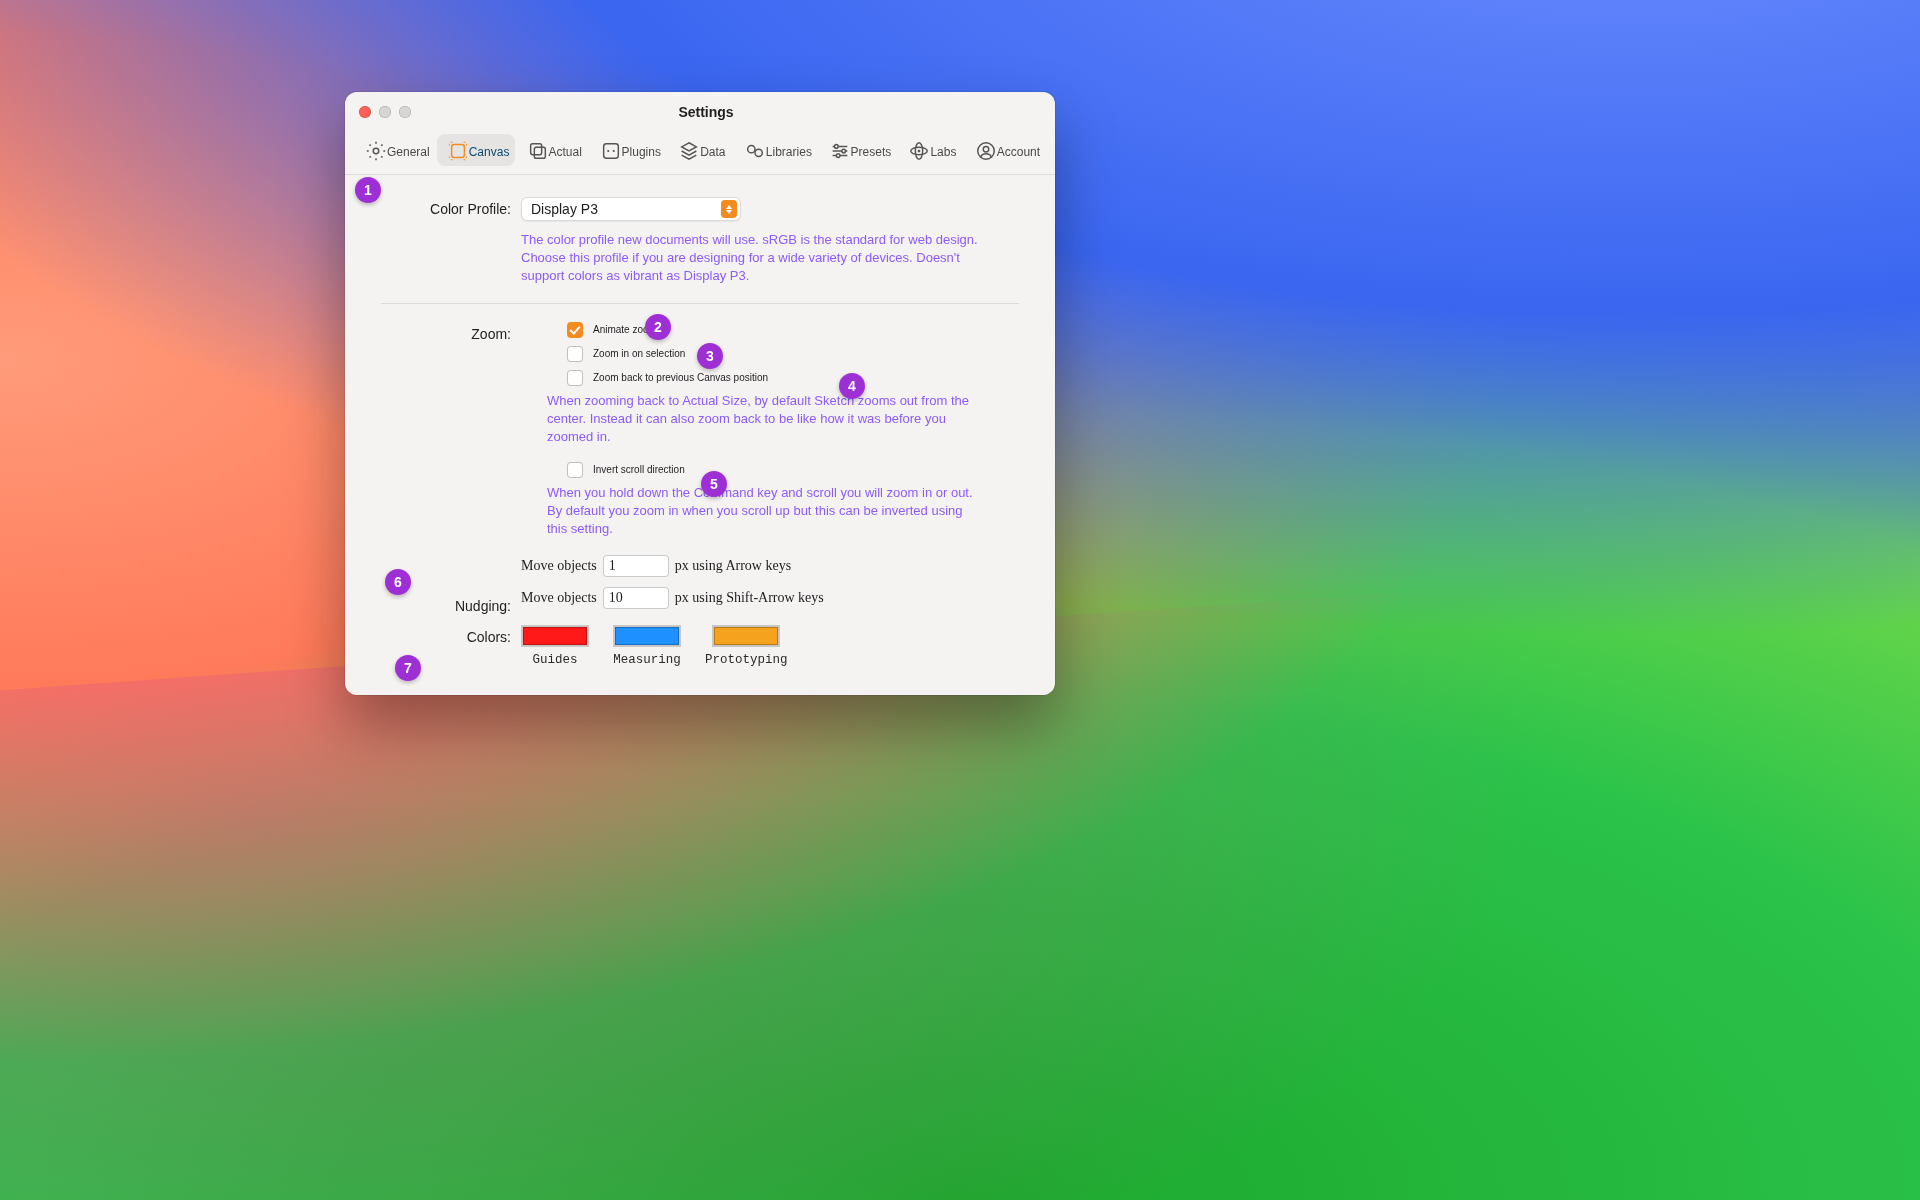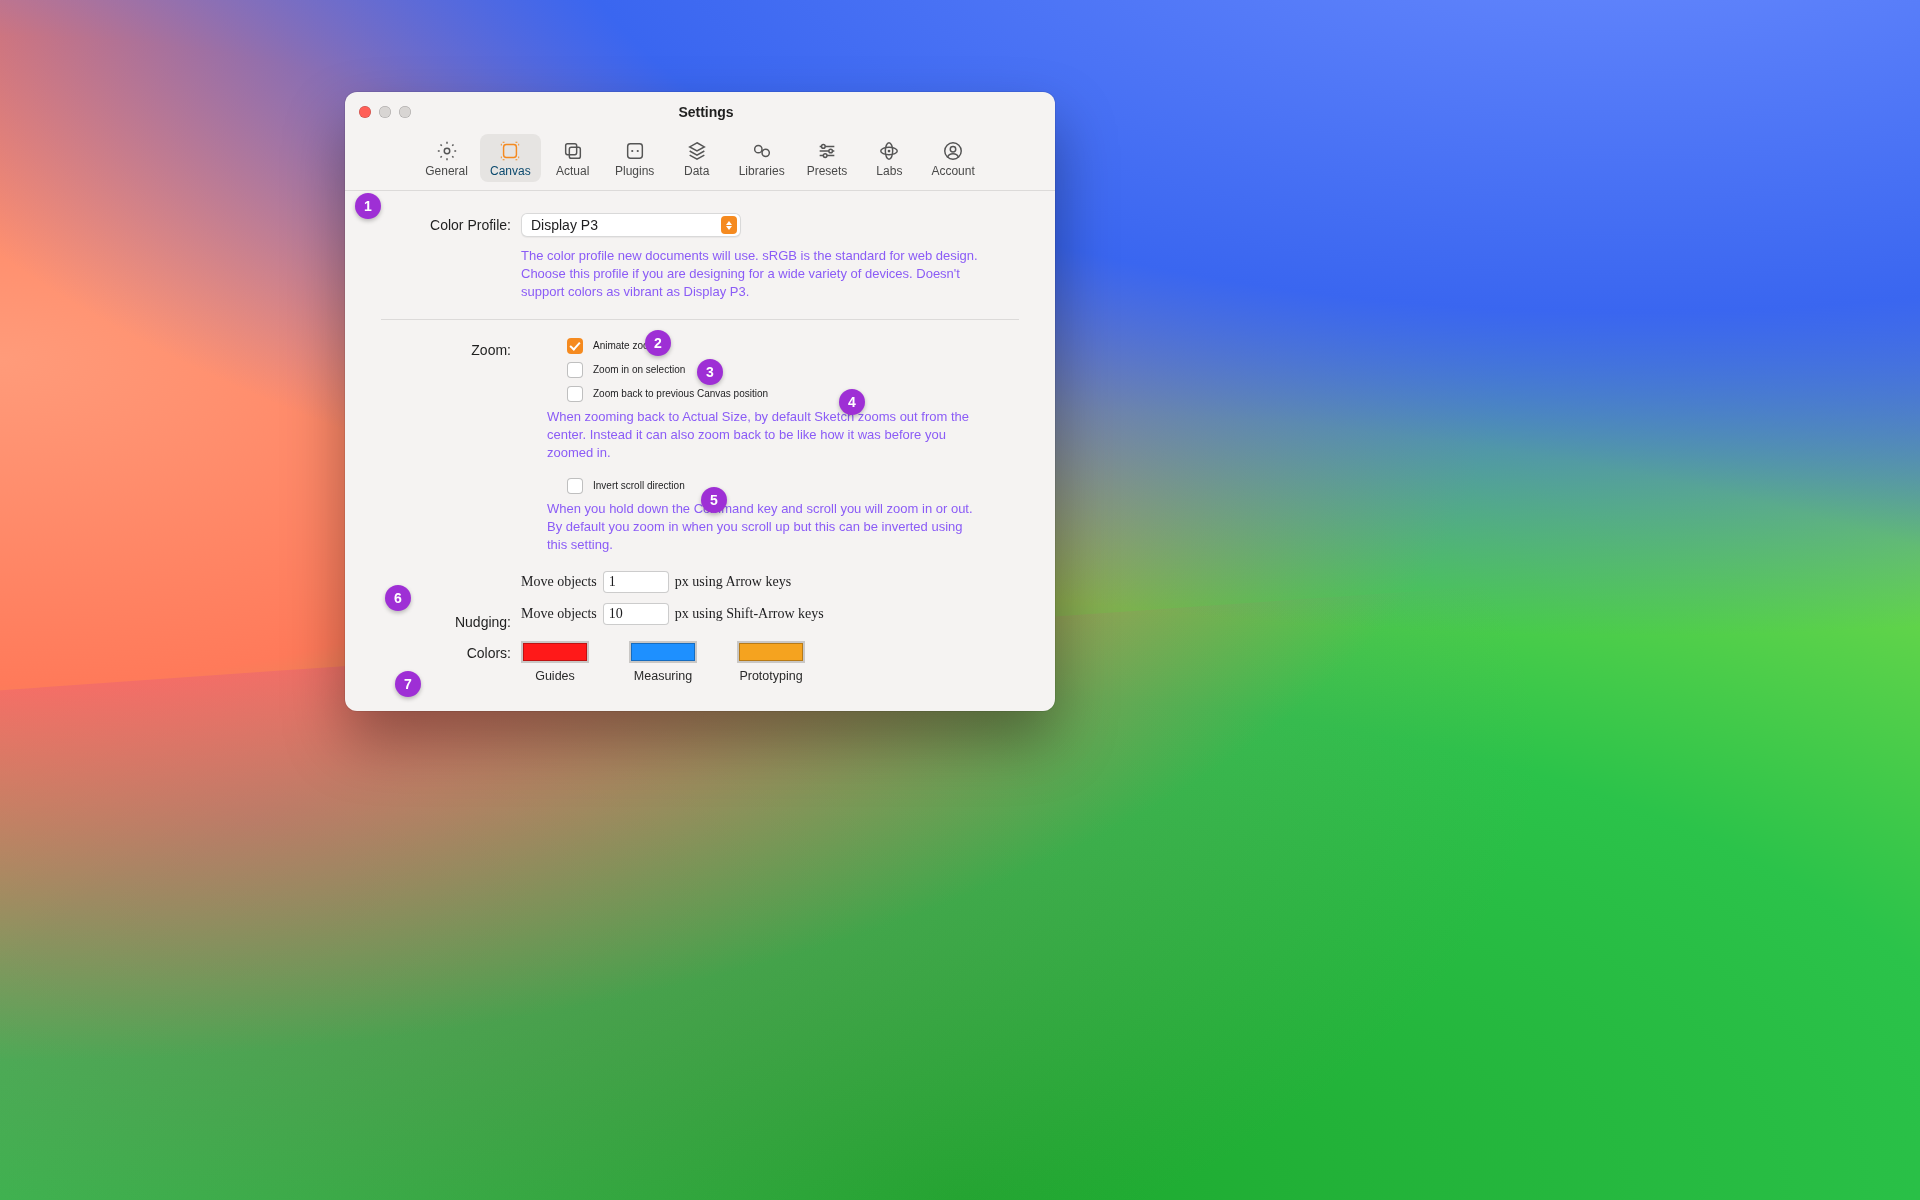--- a/index.html
+++ b/index.html
@@ -50,21 +50,21 @@
   .title {
     position:absolute; left:12px; right:0; text-align:center;
     font-weight:700; font-size:14px; color:#1f1f1f;
   }
   .toolbar {
     display:flex; justify-content:center; gap:2px;
     padding: 2px 10px 8px;
     border-bottom: 1px solid rgba(0,0,0,.10);
   }
   .tb-item {
-    display:flex; flex-direction:column; align-items:center;
+    display:flex; flex-direction:row; align-items:center;
     padding: 6px 10px 4px;
     border-radius: 8px;
     color:#4a4a4a;
     min-width:60px;
     cursor: default;
   }
   .tb-item .icon { width:22px; height:22px; display:flex; align-items:center; justify-content:center; color:#555; }
   .tb-item .icon svg { width:22px; height:22px; stroke:#555; fill:none; stroke-width:1.6; }
   .tb-item.selected { background:#e6e4e2; }
   .tb-item.selected .icon svg { stroke:#f58a1f; }
@@ -155,21 +155,21 @@
     background:#fff;
     border-radius:4px;
     box-shadow: inset 0 0 0 1px rgba(0,0,0,.2);
     padding: 2px 6px;
     font-size:14px;
     display:inline-flex; align-items:center;
     margin: 0 6px;
   }
   .nudge-line { display:flex; align-items:center; font-size:14px; margin-bottom:10px;font-family:Liberation Serif, serif; }
 
-  .color-row { display:flex; gap:40px; }
+  .color-row { display:flex; gap:24px;font-family:Liberation Mono, monospace; }
   .color-col { display:flex; flex-direction:column; align-items:center; }
   .swatch {
     width:68px; height:22px;
     border:2.5px solid #c9c7c5;
     box-shadow: inset 0 0 0 1px rgba(0,0,0,.25);
   }
   .swatch.red    { background:#ff1919; }
   .swatch.blue   { background:#1e90ff; }
   .swatch.orange { background:#f5a31f; }
   .swatch-label { font-size:12.5px; margin-top:6px; color:#2a2a2a; }

